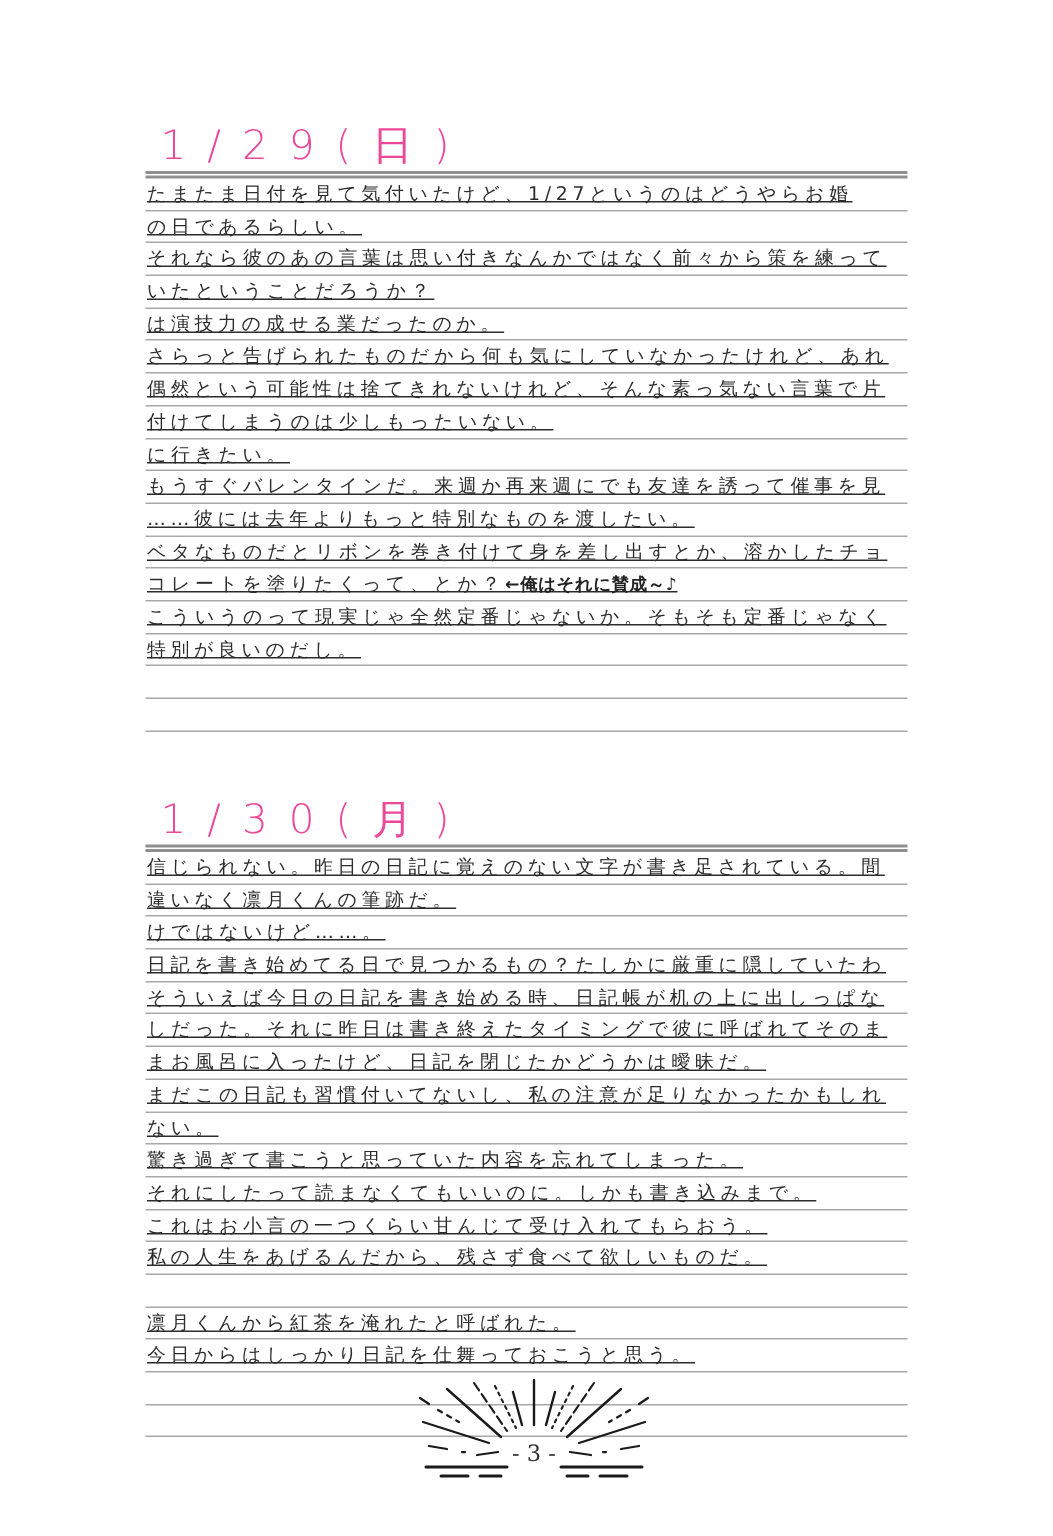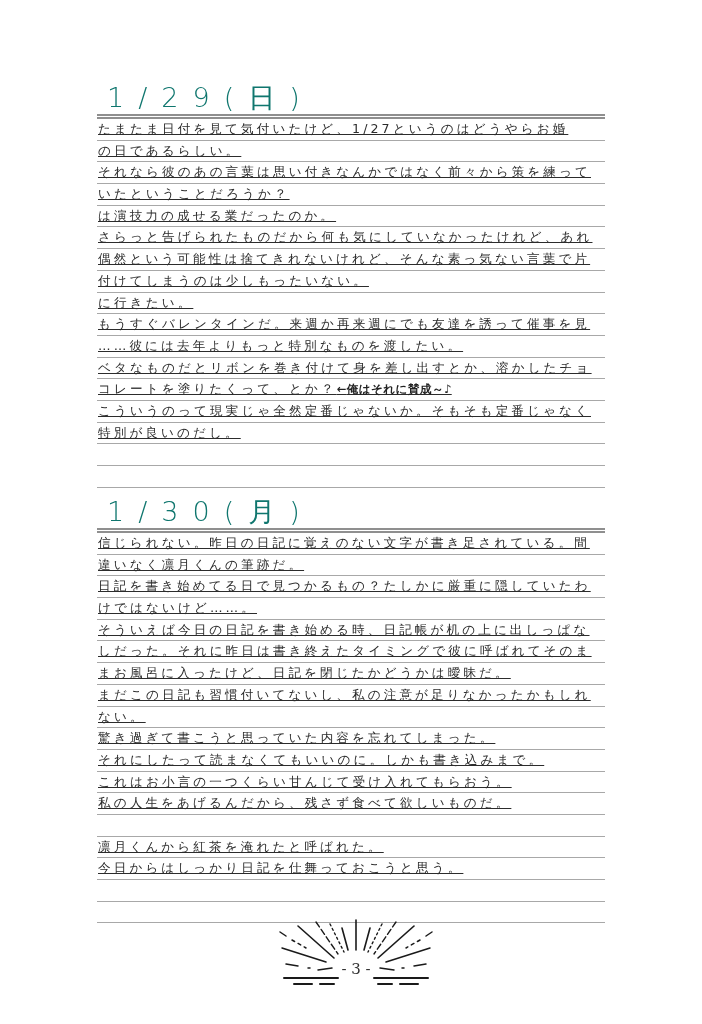--- a/index.html
+++ b/index.html
@@ -1,22 +1,22 @@
 <!DOCTYPE html>
 <html><head>
   <meta charset="utf-8">
   <style>
     html, body { margin: 0; padding: 0; background: #ffffff; }
     body { width: 702px; height: 1024px; position: relative; overflow: hidden;
            font-family: "DejaVu Sans", sans-serif; color: #2a2a2a; }
     .entry { position: absolute; left: 97px; width: 508px; }
     .entry-1 { top: 82px; }
-    .entry-2 { top: 496px; }
+    .entry-2 { top: 531px; }
     .date-title { height: 32px; font-size: 27px; letter-spacing: 14px; padding-left: 10px;
-                  line-height: 32px; font-weight: 300; color: #0f766e; }
+                  line-height: 32px; font-weight: 300; color: #ec4899; }
     .double-rule { height: 5px; border-top: 2px solid #8f8f8f; border-bottom: 2px solid #8f8f8f; box-sizing: border-box; }
     .line { height: 21.7px; border-bottom: 1.5px solid #a8a8a8; box-sizing: border-box;
             font-size: 12.6px; line-height: 20px; white-space: nowrap; overflow: visible;
             letter-spacing: 3.1px; padding-left: 1px; color: #2c2c2c; text-decoration: underline; }
     .note { font-size: 11.5px; letter-spacing: 0.5px; font-weight: bold; color: #222; }
     .ornament { position: absolute; left: 276px; top: 918px; width: 160px; height: 70px; }
     .page-num { position: absolute; left: 0; width: 160px; top: 42px; text-align: center;
                 font-family: "DejaVu Serif", serif; font-size: 15px; color: #333; }
   </style>
 </head>
@@ -42,22 +42,22 @@
   <div class="line">特別が良いのだし。</div>
   <div class="line"></div>
   <div class="line"></div>
 </div>
 
 <div class="entry entry-2">
   <div class="date-title">1/30(月)</div>
   <div class="double-rule"></div>
   <div class="line">信じられない。昨日の日記に覚えのない文字が書き足されている。間</div>
   <div class="line">違いなく凛月くんの筆跡だ。</div>
+  <div class="line">けではないけど……。</div>
   <div class="line">日記を書き始めてる日で見つかるもの？たしかに厳重に隠していたわ</div>
-  <div class="line">けではないけど……。</div>
   <div class="line">そういえば今日の日記を書き始める時、日記帳が机の上に出しっぱな</div>
   <div class="line">しだった。それに昨日は書き終えたタイミングで彼に呼ばれてそのま</div>
   <div class="line">まお風呂に入ったけど、日記を閉じたかどうかは曖昧だ。</div>
   <div class="line">まだこの日記も習慣付いてないし、私の注意が足りなかったかもしれ</div>
   <div class="line">ない。</div>
   <div class="line">驚き過ぎて書こうと思っていた内容を忘れてしまった。</div>
   <div class="line">それにしたって読まなくてもいいのに。しかも書き込みまで。</div>
   <div class="line">これはお小言の一つくらい甘んじて受け入れてもらおう。</div>
   <div class="line">私の人生をあげるんだから、残さず食べて欲しいものだ。</div>
   <div class="line"></div>

